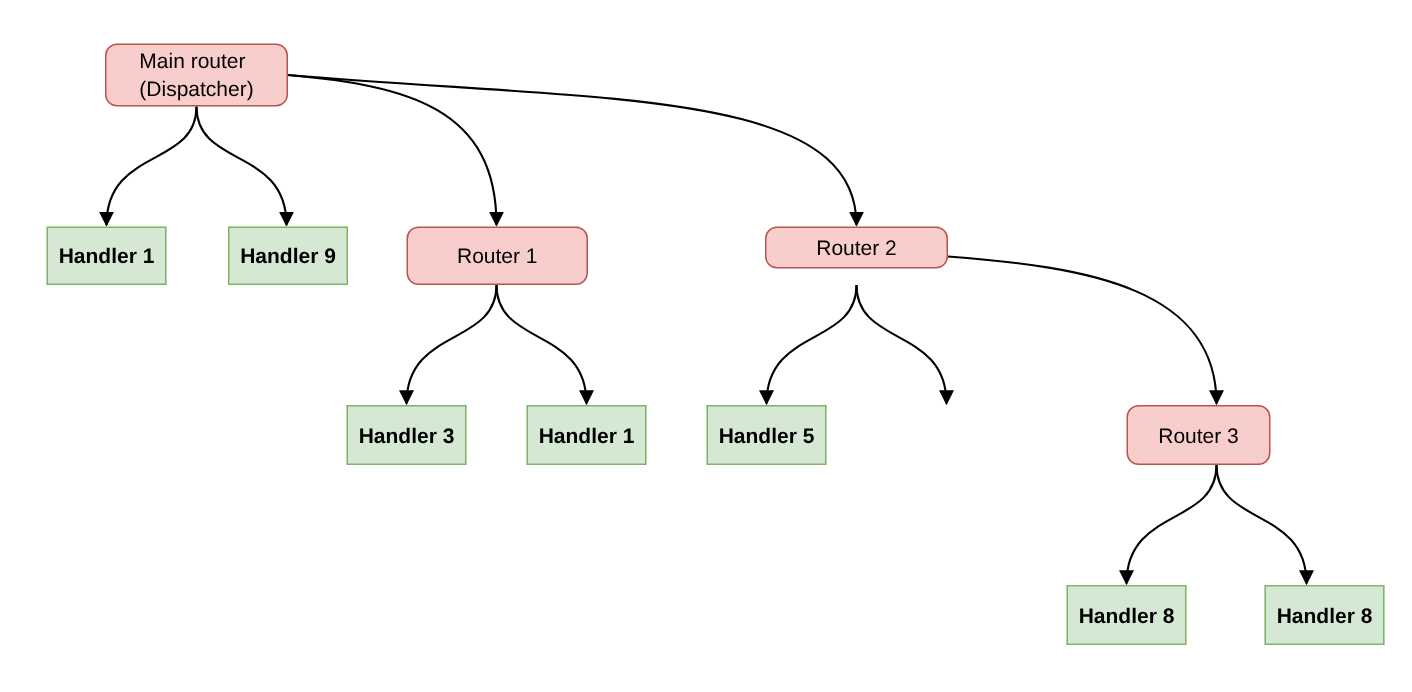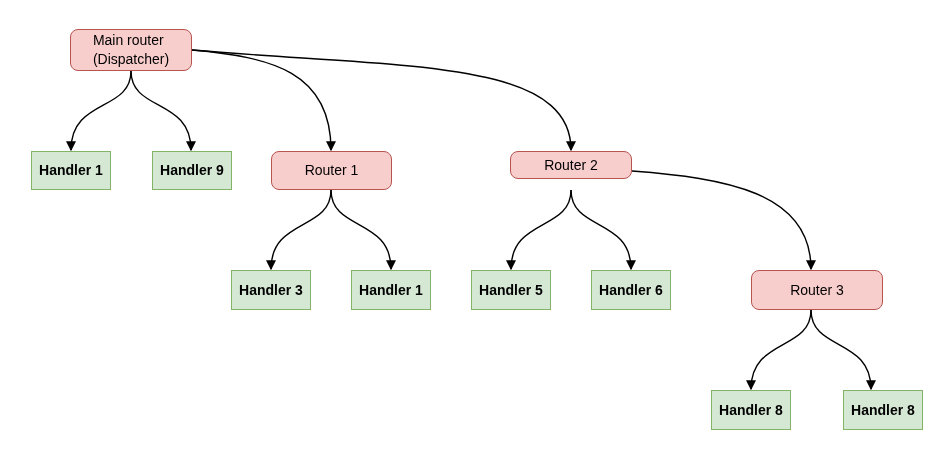--- a/index.html
+++ b/index.html
@@ -75,21 +75,20 @@
   <div class="node router" style="left:271px; top:151px; width:121px; height:39px">Router 1</div>
 
   <div class="node router" style="left:510px; top:151px; width:122px; height:28px">Router 2</div>
 
   <div class="node handler" style="left:231px; top:270px; width:80px; height:40px">Handler 3</div>
 
   <div class="node handler" style="left:351px; top:270px; width:80px; height:40px">Handler 1</div>
 
   <div class="node handler" style="left:471px; top:270px; width:80px; height:40px">Handler 5</div>
 
-  <div class="node handler" style="left:591px; top:270px; width:80px; height:40px">Handler 6</div>
 
-  <div class="node router" style="left:751px; top:270px; width:132px; height:40px">Router 3</div>
+  <div class="node router" style="left:751px; top:270px; width:96px; height:40px">Router 3</div>
 
   <div class="node handler" style="left:711px; top:390px; width:80px; height:40px">Handler 8</div>
 
   <div class="node handler" style="left:843px; top:390px; width:80px; height:40px">Handler 8</div>
 
 </div>
 
 </body></html>

